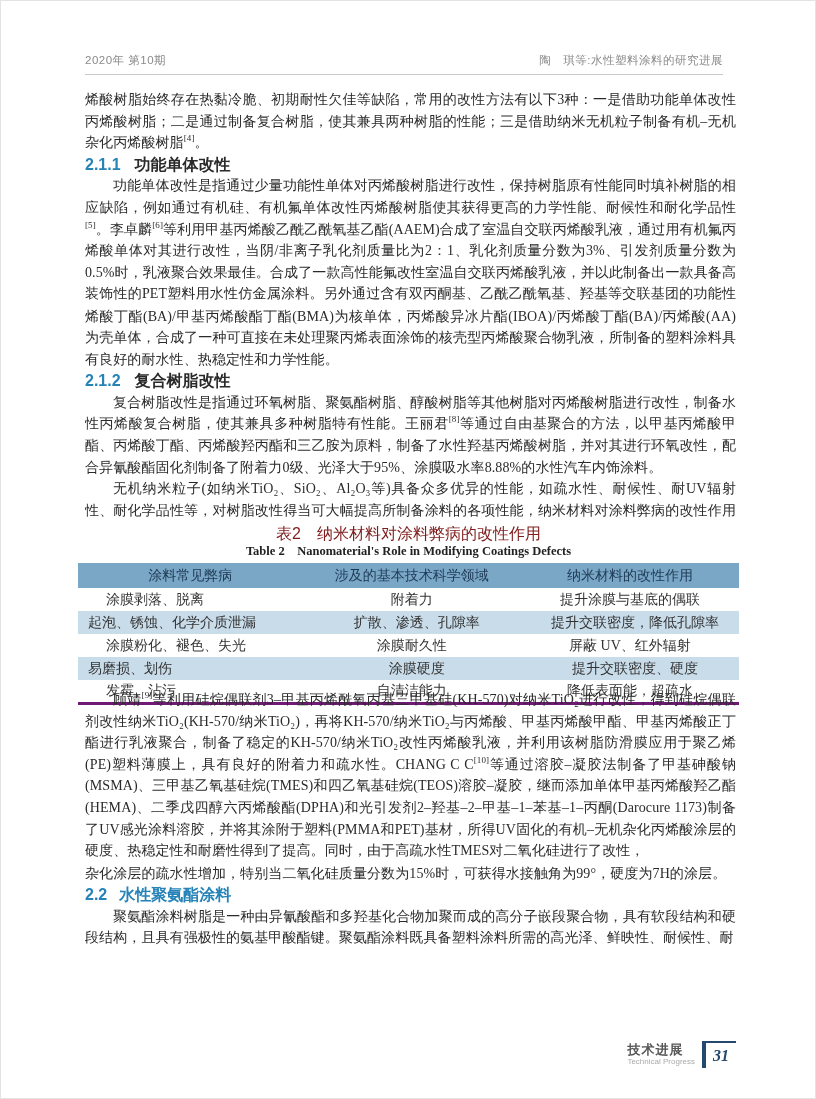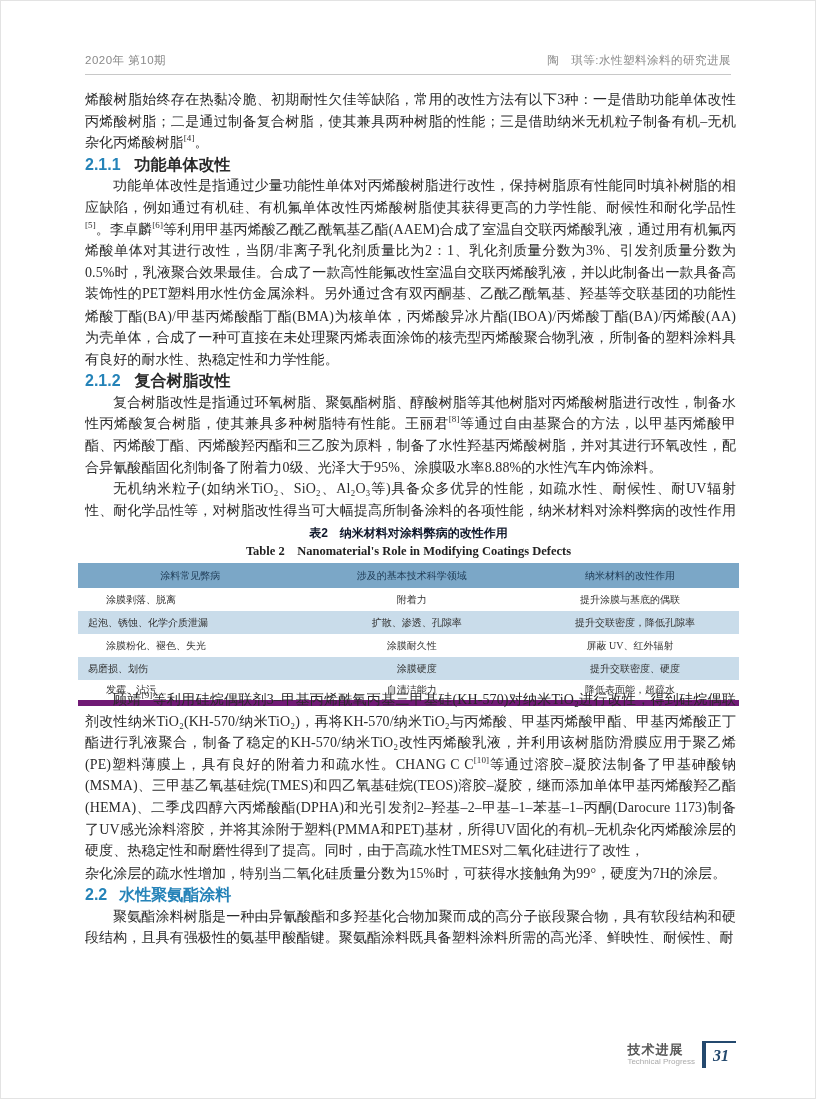--- a/index.html
+++ b/index.html
@@ -16,21 +16,21 @@
     position: relative;
     width: 816px; height: 1099px;
     background: #fff;
     border: 1px solid #e3e3e3;
     font-family: "Liberation Serif", "DejaVu Serif", serif;
     color: var(--text-main);
     overflow: hidden;
   }
   
   .page-header {
-    position: absolute; top: 52px; left: 84px; right: 84px;
+    position: absolute; top: 52px; left: 84px; right: 92px;
     display: flex; justify-content: space-between; align-items: flex-end;
     padding-bottom: 6px;
     border-bottom: 1px solid #c8c8c8;
     font-family: "Liberation Sans", "DejaVu Sans", sans-serif;
     font-size: 11.5px; color: var(--text-gray);
     letter-spacing: 0.5px;
   }
   
   .cols {
     position: absolute; left: 84px; width: 651px;
@@ -51,33 +51,33 @@
     font-family: "Liberation Sans", "DejaVu Sans", sans-serif;
     font-size: 16px; font-weight: bold; color: var(--text-main);
     white-space: nowrap;
   }
   h3.sec .num { color: var(--accent-blue); margin-right: 14px; }
   h3.sec.all-blue .num, h3.sec.all-blue .ttl { color: var(--accent-blue); }
   h3.sec.all-blue .num { margin-right: 12px; }
   
   .table-block { position: absolute; top: 524px; left: 77px; width: 661px; }
   .tbl-title-cn {
-    text-align: center; font-size: 12px; font-weight: bold;
-    font-family: "Liberation Sans", "DejaVu Sans", sans-serif;
-    color: #0f172a; line-height: 17px;
+    text-align: center; font-size: 16px; font-weight: normal;
+    font-family: "Liberation Sans", "DejaVu Sans", sans-serif;
+    color: #7f1d1d; line-height: 17px;
   }
   .tbl-title-en {
     text-align: center; font-size: 12.5px; font-weight: bold;
     font-family: "Liberation Serif", "DejaVu Serif", serif;
     color: #222; line-height: 18px; margin-bottom: 3px;
   }
   table.tbl {
     width: 100%; border-collapse: collapse; table-layout: fixed;
-    font-size: 10px; color: #333;
-    border-bottom: 6px solid #701a75;
+    font-size: 14px; color: #333;
+    border-bottom: 3px solid #701a75;
   }
   table.tbl th {
     background: var(--table-header-bg);
     color: #1d3a55; font-weight: normal;
     height: 25px; text-align: center;
     font-family: "Liberation Serif", "DejaVu Serif", serif;
   }
   table.tbl td { height: 23px; text-align: center; }
   table.tbl tr.stripe td { background: var(--table-stripe-bg); padding-left: 10px; }
   table.tbl td:first-child { text-align: left; padding-left: 28px; }

